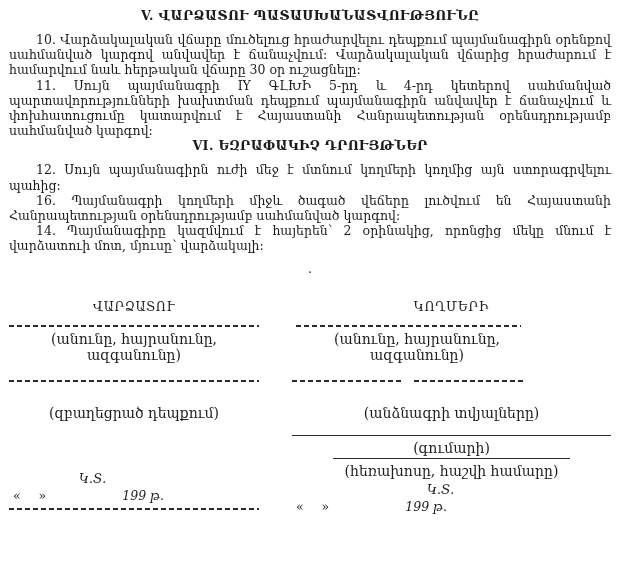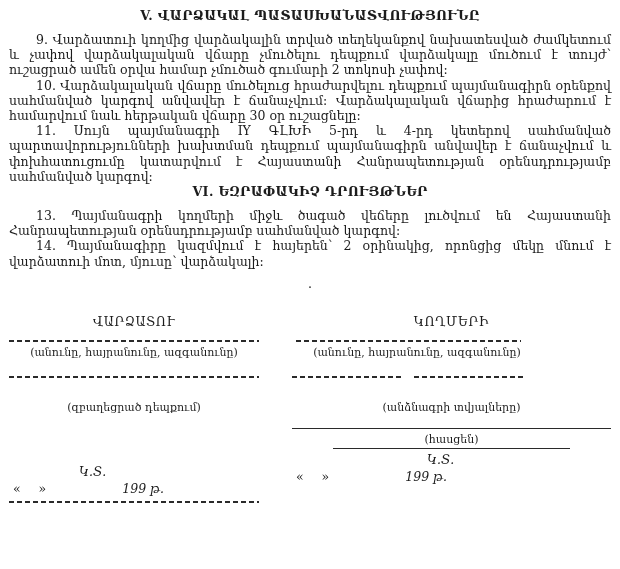--- a/index.html
+++ b/index.html
@@ -20,45 +20,45 @@
   .sig-title { text-align: center; letter-spacing: 0.6px; margin-bottom: 11px; }
 
   .dash-line { height: 2px; background: repeating-linear-gradient(90deg, #2a2a2a 0 5px, transparent 5px 8px); }
   .dash-line.mt { margin-top: 17px; }
   .dash-line.narrow { width: 225px; margin-left: 4px; }
   .dash-pair { display: flex; gap: 10px; width: 234px; margin-top: 17px; }
   .dash-pair .dash-line { flex: 1; }
   .solid-line { height: 1px; background: #2a2a2a; margin-top: 14px; }
   .solid-line.short { width: 74%; margin: 2px auto 0 auto; }
 
-  .caption { text-align: center; font-size: 11px; margin-top: 4px; }
+  .caption { text-align: center; font-size: 14px; margin-top: 4px; }
   .caption.gap { margin-top: 23px; }
   .caption.cap-narrow { width: 250px; }
 
   .seal { margin-top: 50px; font-style: italic; }
   .seal.seal-left  { margin-left: 70px; }
   .seal.seal-right { margin-top: 3px; margin-left: 135px; }
 
   .date-row { display: flex; margin-top: 2px; }
   .date-quotes { margin-left: 4px; word-spacing: 14px; }
   .date-year { margin-left: 76px; font-style: italic; }
   .dash-line.bottom-dash { margin-top: 5px; }
 </style>
 </head>
 <body>
 
 <div class="page">
 
-  <div class="sec-title">V. ՎԱՐՁԱԿԱԼ ՊԱՏԱՍԽԱՆԱՏՎՈՒԹՅՈՒՆԸ</div>
-  <p class="para">9. Վարձատուի կողմից վարձակալին տրված տեղեկանքով նախատեսված ժամկետում և չափով վարձակալական վճարը չմուծելու դեպքում վարձակալը մուծում է տույժ՝ ուշացրած ամեն օրվա համար չմուծած գումարի 2 տոկոսի չափով:</p>
+  <div class="sec-title">V. ՎԱՐՁԱՏՈՒ ՊԱՏԱՍԽԱՆԱՏՎՈՒԹՅՈՒՆԸ</div>
   <p class="para">10. Վարձակալական վճարը մուծելուց հրաժարվելու դեպքում պայմանագիրն օրենքով սահմանված կարգով անվավեր է ճանաչվում: Վարձակալական վճարից հրաժարում է համարվում նաև հերթական վճարը 30 օր ուշացնելը:</p>
   <p class="para">11. Սույն պայմանագրի IY ԳԼԽԻ 5-րդ և 4-րդ կետերով սահմանված պարտավորությունների խախտման դեպքում պայմանագիրն անվավեր է ճանաչվում և փոխհատուցումը կատարվում է Հայաստանի Հանրապետության օրենսդրությամբ սահմանված կարգով:</p>
 
   <div class="sec-title second">VI. ԵԶՐԱՓԱԿԻՉ ԴՐՈՒՅԹՆԵՐ</div>
-  <p class="para">13. Պայմանագրի կողմերի միջև ծագած վեճերը լուծվում են Հայաստանի Հանրապետության օրենսդրությամբ սահմանված կարգով:</p>
+  <p class="para">12. Սույն պայմանագիրն ուժի մեջ է մտնում կողմերի կողմից այն ստորագրվելու պահից:</p>
+  <p class="para">16. Պայմանագրի կողմերի միջև ծագած վեճերը լուծվում են Հայաստանի Հանրապետության օրենսդրությամբ սահմանված կարգով:</p>
   <p class="para">14. Պայմանագիրը կազմվում է հայերեն՝ 2 օրինակից, որոնցից մեկը մնում է վարձատուի մոտ, մյուսը՝ վարձակալի:</p>
 
   <div class="stray-dot">.</div>
 
   <div class="sig-area">
 
     <div class="col-left">
       <div class="sig-title">ՎԱՐՁԱՏՈՒ</div>
       <div class="dash-line"></div>
       <div class="caption">(անունը, հայրանունը, ազգանունը)</div>
@@ -75,22 +75,23 @@
     <div class="col-right">
       <div class="sig-title">ԿՈՂՄԵՐԻ</div>
       <div class="dash-line narrow"></div>
       <div class="caption cap-narrow">(անունը, հայրանունը, ազգանունը)</div>
       <div class="dash-pair">
         <div class="dash-line"></div>
         <div class="dash-line"></div>
       </div>
       <div class="caption gap">(անձնագրի տվյալները)</div>
       <div class="solid-line"></div>
-      <div class="caption">(հասցեն)</div>
+      <div class="caption">(գումարի)</div>
       <div class="solid-line short"></div>
+      <div class="caption">(հեռախոսը, հաշվի համարը)</div>
       <div class="seal seal-right">Կ.Տ.</div>
       <div class="date-row">
         <span class="date-quotes">« »</span>
         <span class="date-year">199 թ.</span>
       </div>
     </div>
 
   </div>
 </div>
 

